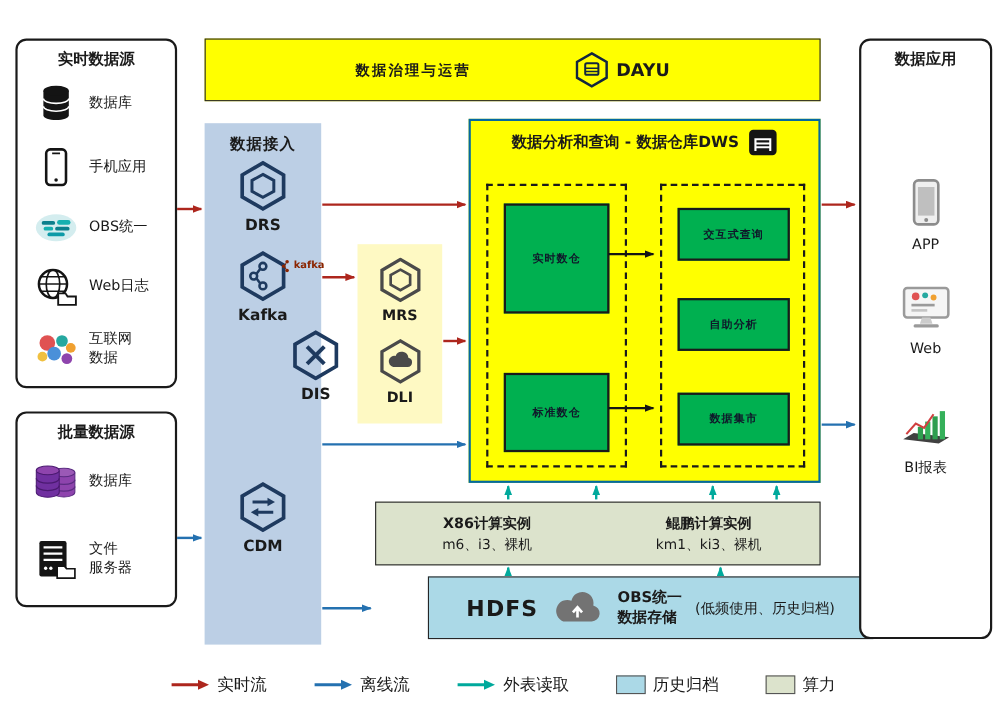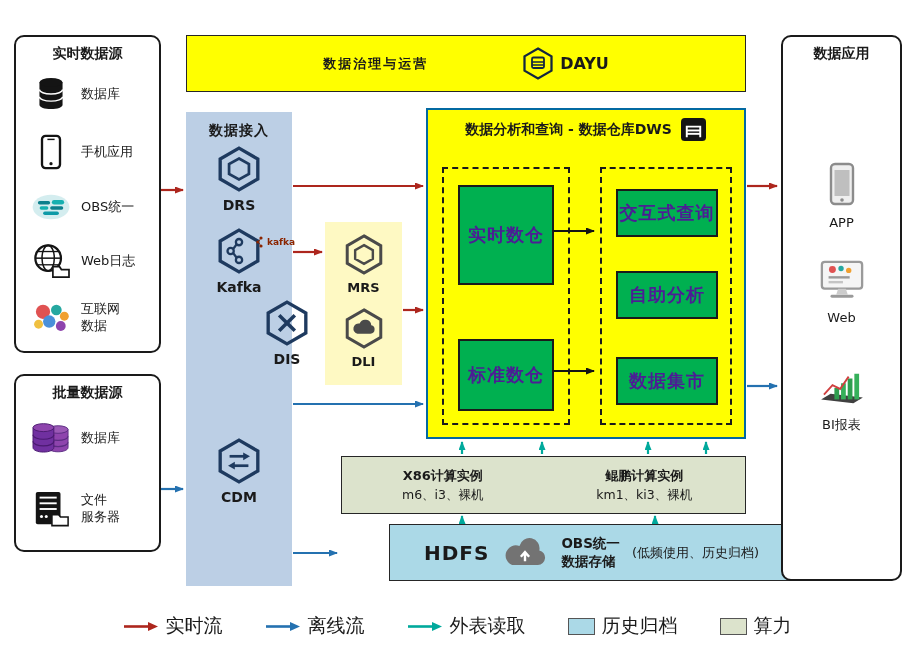--- a/index.html
+++ b/index.html
@@ -36,42 +36,42 @@
   .proc-label{font-weight:bold;font-size:13px;margin-top:1px;}
 
   
   .dws{position:absolute;left:426px;top:108px;width:320px;height:331px;background:#ffff00;
        border:2px solid #0369a1;box-sizing:border-box;}
   .dws-title-row{position:absolute;top:7px;left:0;right:0;display:flex;justify-content:center;align-items:center;gap:8px;}
   .dws-title{font-weight:bold;font-size:14px;}
   .dashed{position:absolute;border:2px dashed #1a1a1a;box-sizing:border-box;}
   .dashed-left{left:14px;top:57px;width:128px;height:258px;}
   .dashed-right{left:172px;top:57px;width:132px;height:258px;}
-  .gbox{position:absolute;background:#00b050;border:2px solid #1a1a1a;color:#4c1d95;font-weight:bold;font-size:18px;
+  .gbox{position:absolute;background:#00b050;border:2px solid #1a1a1a;color:#0f172a;font-weight:bold;font-size:10px;
         display:flex;align-items:center;justify-content:center;box-sizing:border-box;letter-spacing:1px;}
 
   
   .compute{position:absolute;left:341px;top:456px;width:405px;height:58px;background:#dce3cc;
            border:1px solid #262626;box-sizing:border-box;display:flex;}
   .cluster{flex:1;display:flex;flex-direction:column;justify-content:center;align-items:center;gap:2px;}
   .cluster-name{font-weight:bold;font-size:13px;}
   .cluster-specs{font-size:12.5px;}
   .hdfs{position:absolute;left:341px;top:524px;width:405px;height:57px;background:#abd9e7;
         border:1px solid #262626;box-sizing:border-box;display:flex;align-items:center;justify-content:center;gap:12px;margin-left:48px;}
   .hdfs-label{font-weight:bold;font-size:20px;letter-spacing:1px;}
   .obs-label{font-weight:bold;font-size:13.5px;line-height:1.3;white-space:pre-line;}
   .hdfs-note{font-size:13px;}
 
   
   .app-item{position:absolute;width:100%;text-align:center;}
   .app-label{font-size:13px;margin-top:5px;}
 
   
   .legend{position:absolute;left:0;top:613px;width:100%;display:flex;justify-content:center;align-items:center;gap:42px;}
-  .leg-item{display:flex;align-items:center;gap:7px;font-size:19px;}
+  .leg-item{display:flex;align-items:center;gap:7px;font-size:15px;}
   .swatch{width:27px;height:17px;border:1px solid #555;box-sizing:border-box;}
   .swatch-archive{background:#abd9e7;}
   .swatch-power{background:#dce3cc;}
 
   .arrow-overlay{position:absolute;left:0;top:0;width:914px;height:651px;pointer-events:none;z-index:5;}
 </style>
 </head>
 <body>
 
 <div class="canvas">

